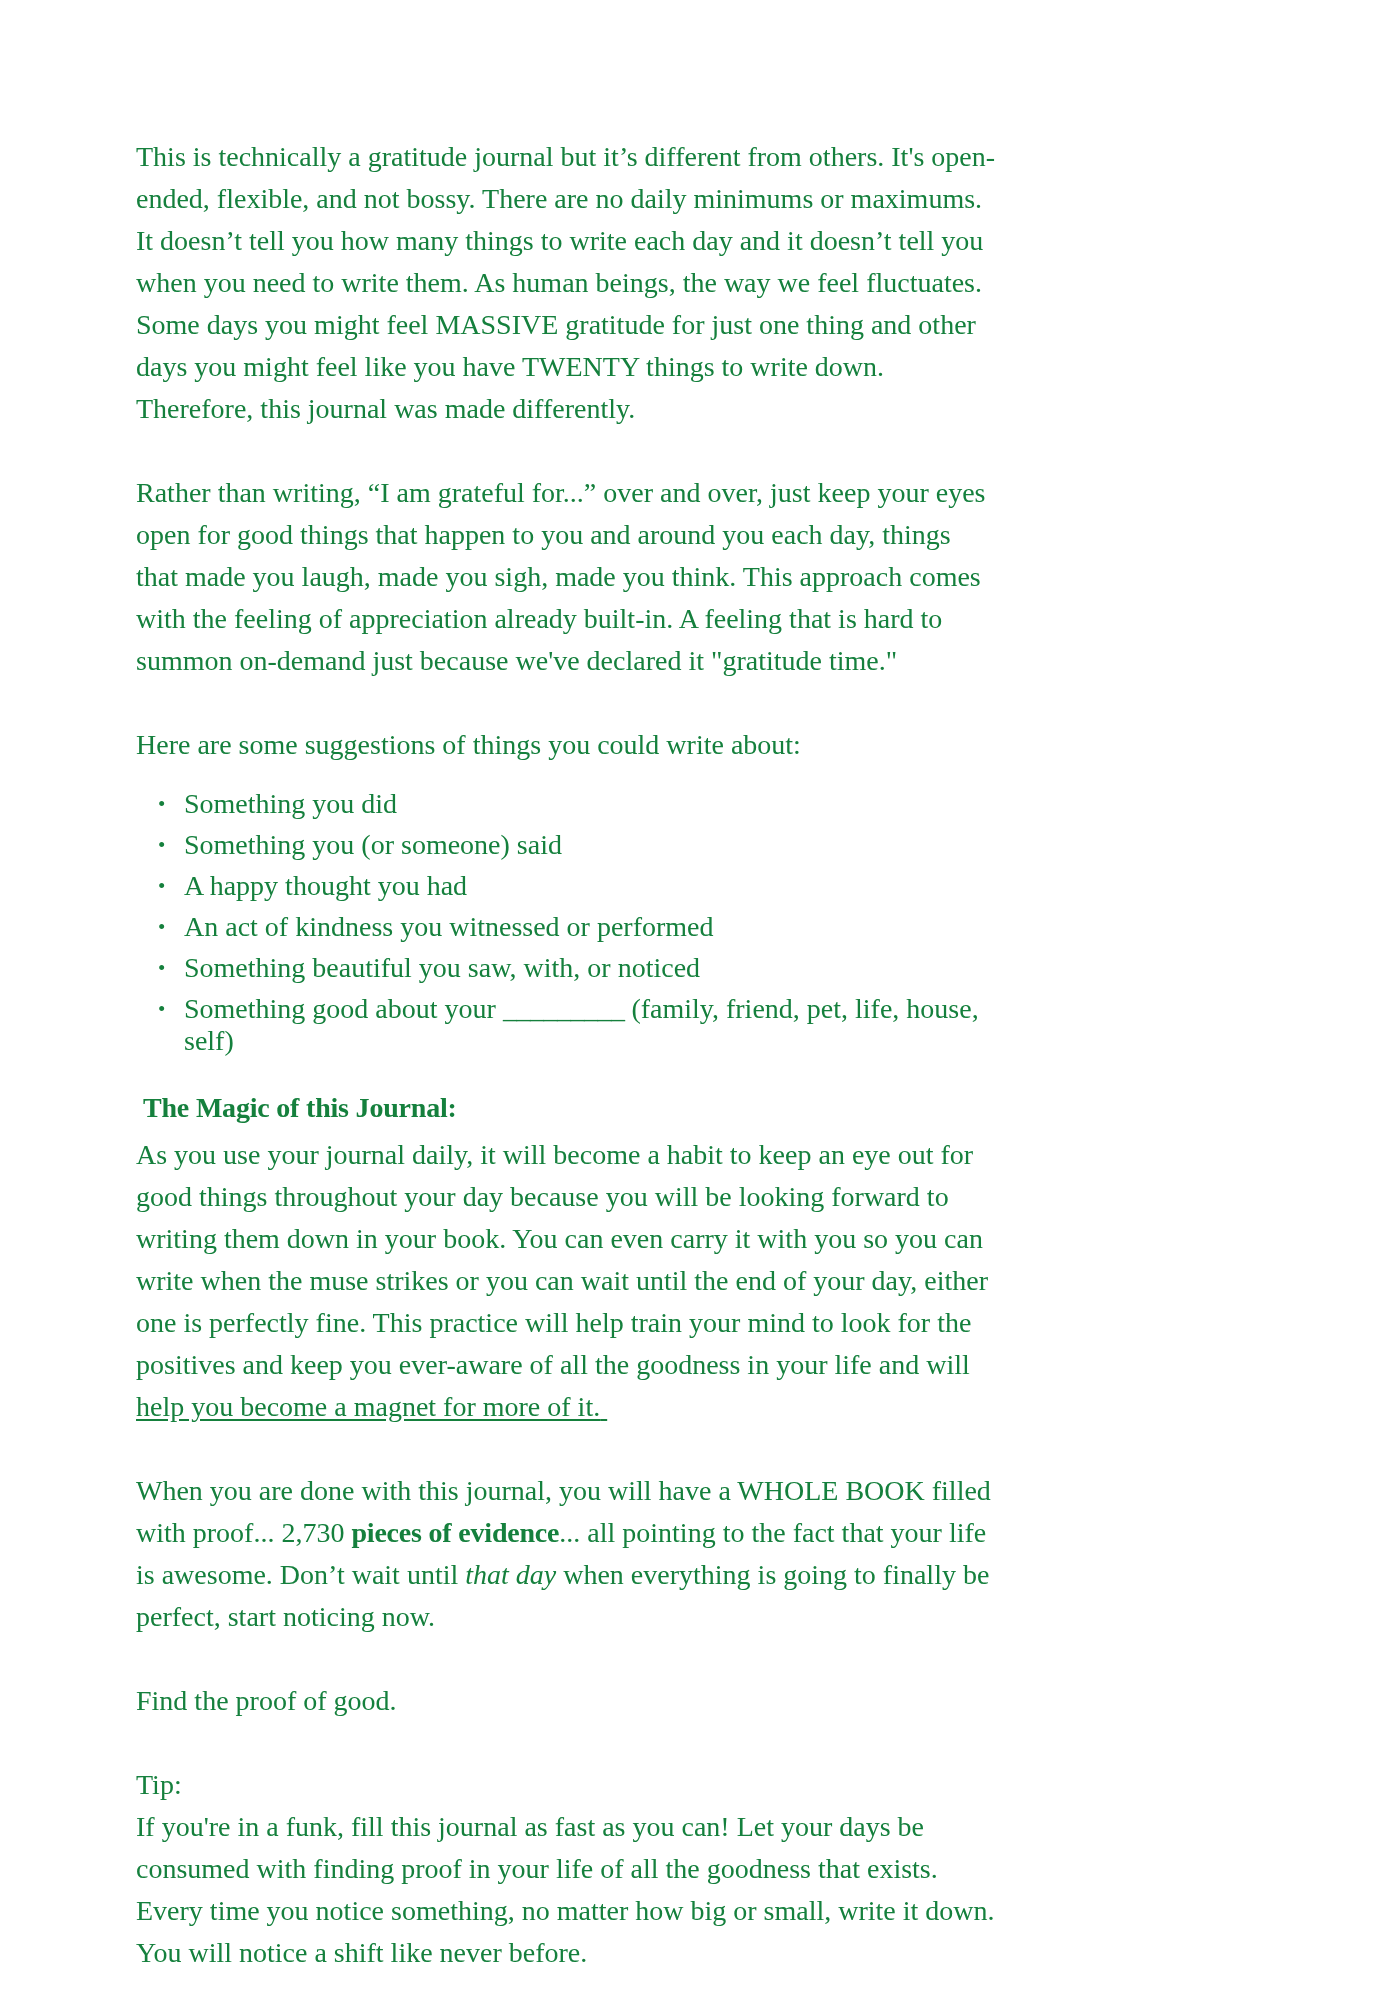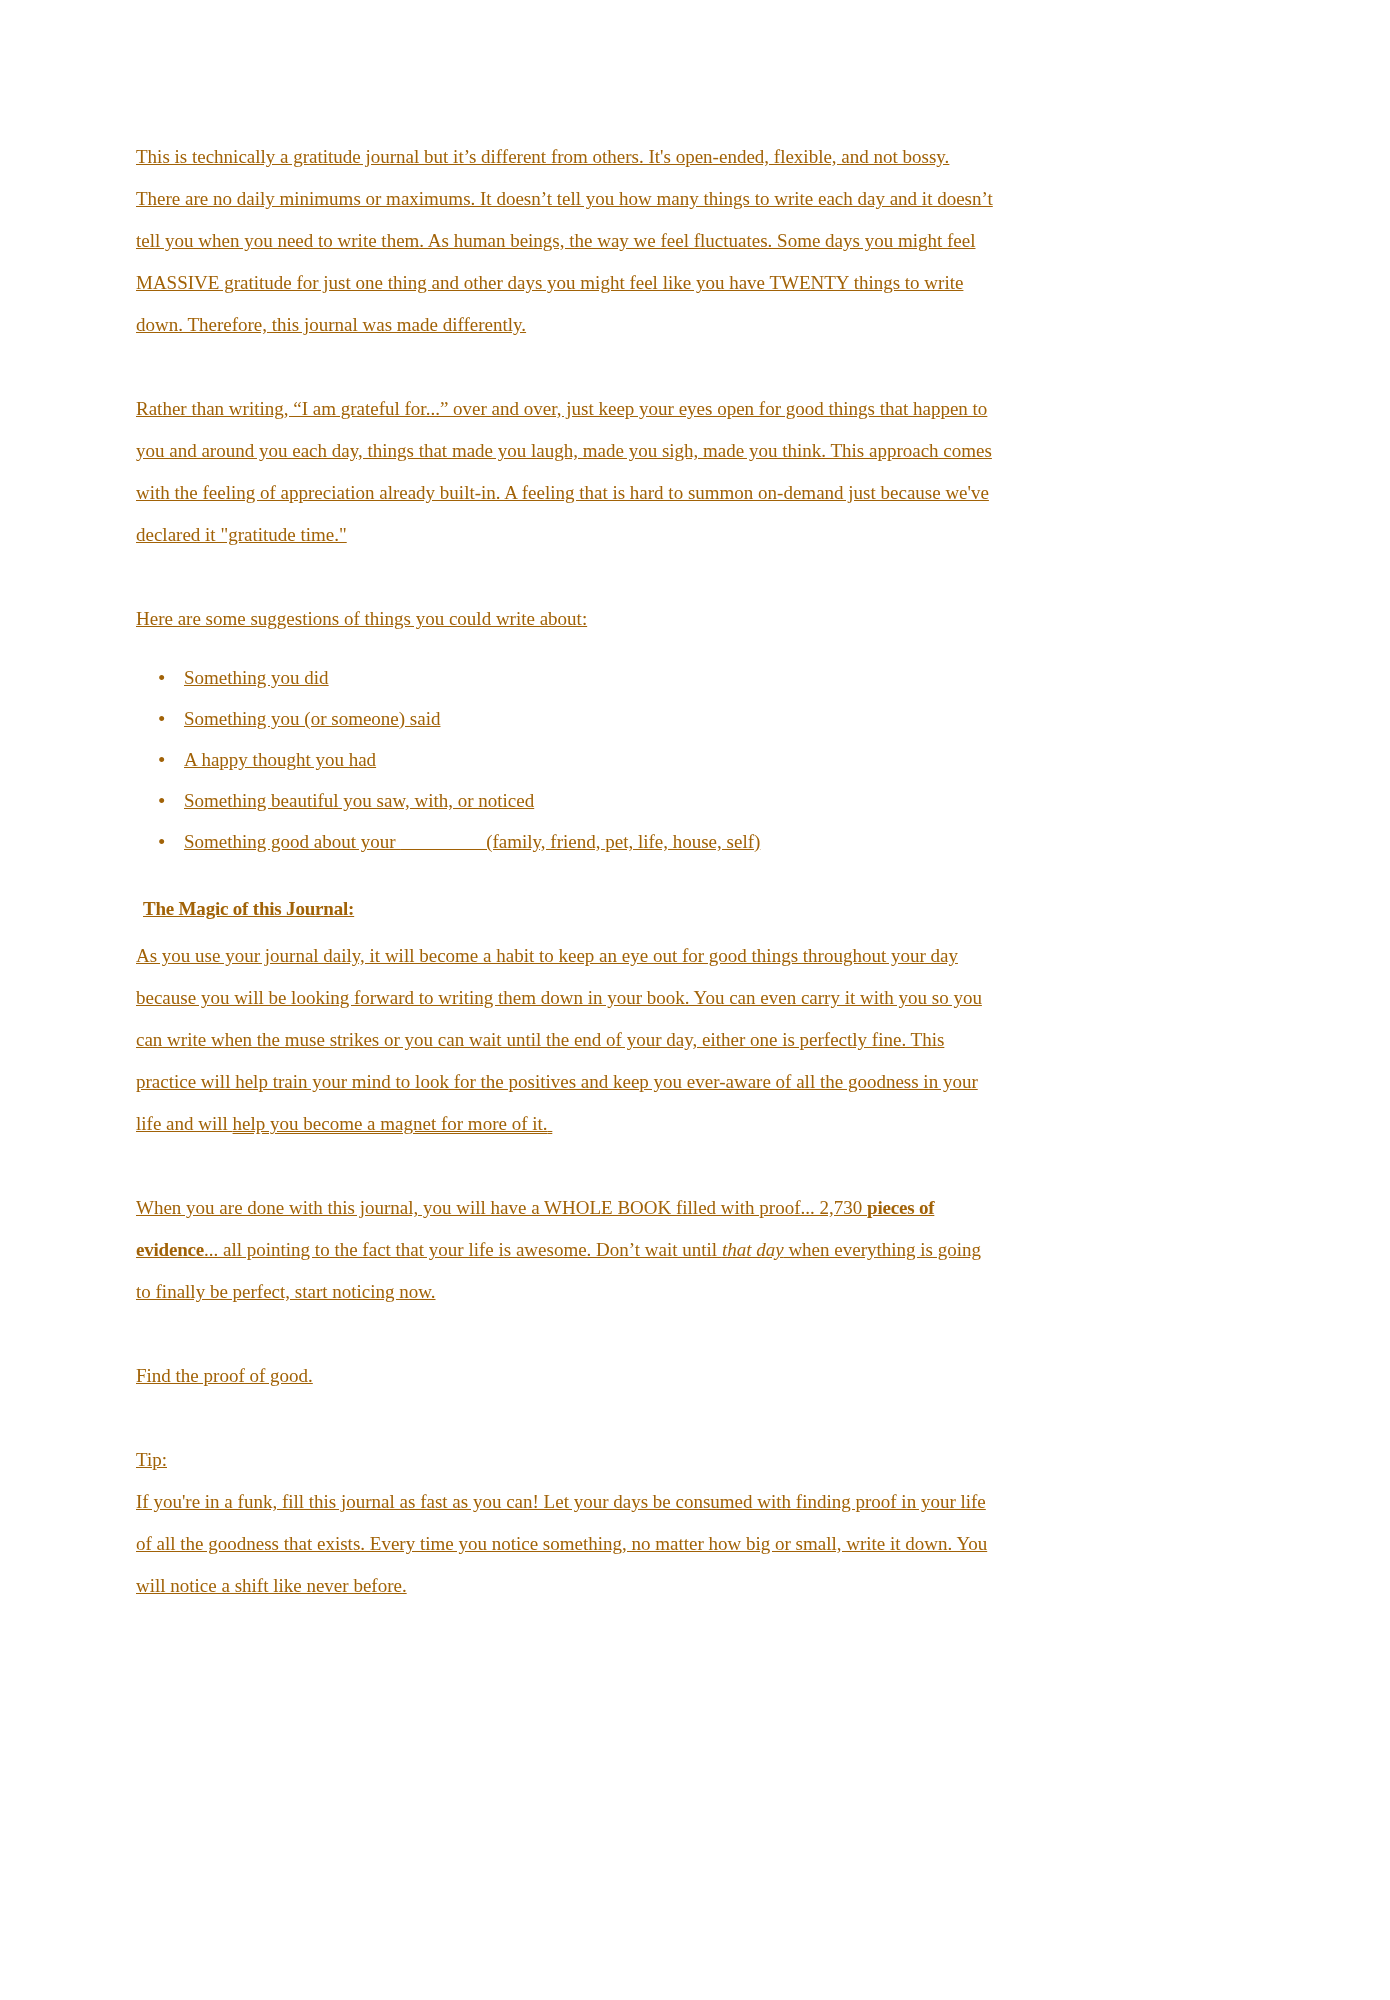--- a/index.html
+++ b/index.html
@@ -16,24 +16,23 @@
   }
   .page {
     box-sizing: border-box;
     width: 1390px;
     height: 2000px;
     padding: 136px 140px 0 136px;
     background: #ffffff;
   }
   .doc {
     width: 860px;
-    font-size: 19px;
+    font-size: 28px;
     line-height: 42px;
-    color: #a16207;
-    text-decoration: underline;
+    color: #15803d;
   }
   p.para {
     margin: 0 0 42px 0;
     text-align: left;
   }
   p.tight {
     margin: 0;
   }
   ul.suggestions {
     margin: 22px 0 32px 0;
@@ -87,20 +86,21 @@
     <p class="para">This is technically a gratitude journal but it’s different from others. It's open-ended, flexible, and not bossy. There are no daily minimums or maximums. It doesn’t tell you how many things to write each day and it doesn’t tell you when you need to write them. As human beings, the way we feel fluctuates. Some days you might feel MASSIVE gratitude for just one thing and other days you might feel like you have TWENTY things to write down. Therefore, this journal was made differently.</p>
 
     <p class="para">Rather than writing, “I am grateful for...” over and over, just keep your eyes open for good things that happen to you and around you each day, things that made you laugh, made you sigh, made you think. This approach comes with the feeling of appreciation already built-in. A feeling that is hard to summon on-demand just because we've declared it "gratitude time."</p>
 
     <p class="tight">Here are some suggestions of things you could write about:</p>
 
     <ul class="suggestions">
       <li><span>Something you did</span></li>
       <li><span>Something you (or someone) said</span></li>
       <li><span>A happy thought you had</span></li>
+      <li><span>An act of kindness you witnessed or performed</span></li>
       <li><span>Something beautiful you saw, with, or noticed</span></li>
       <li><span>Something good about your </span><span class="blank-line">_________</span><span> (family, friend, pet, life, house, self)</span></li>
     </ul>
 
     <p class="section-heading">The Magic of this Journal:</p>
 
     <p class="para"><span>As you use your journal daily, it will become a habit to keep an eye out for good things throughout your day because you will be looking forward to writing them down in your book. You can even carry it with you so you can write when the muse strikes or you can wait until the end of your day, either one is perfectly fine. This practice will help train your mind to look for the positives and keep you ever-aware of all the goodness in your life and will </span><span class="underline">help you become a magnet for more of it.</span><span class="underline">&nbsp;</span></p>
 
     <p class="para"><span>When you are done with this journal, you will have a WHOLE BOOK filled with proof... 2,730 </span><span class="bold">pieces of evidence</span><span>... all pointing to the fact that your life is awesome. Don’t wait until </span><span class="italic">that day</span><span> when everything is going to finally be perfect, start noticing now.</span></p>
 

